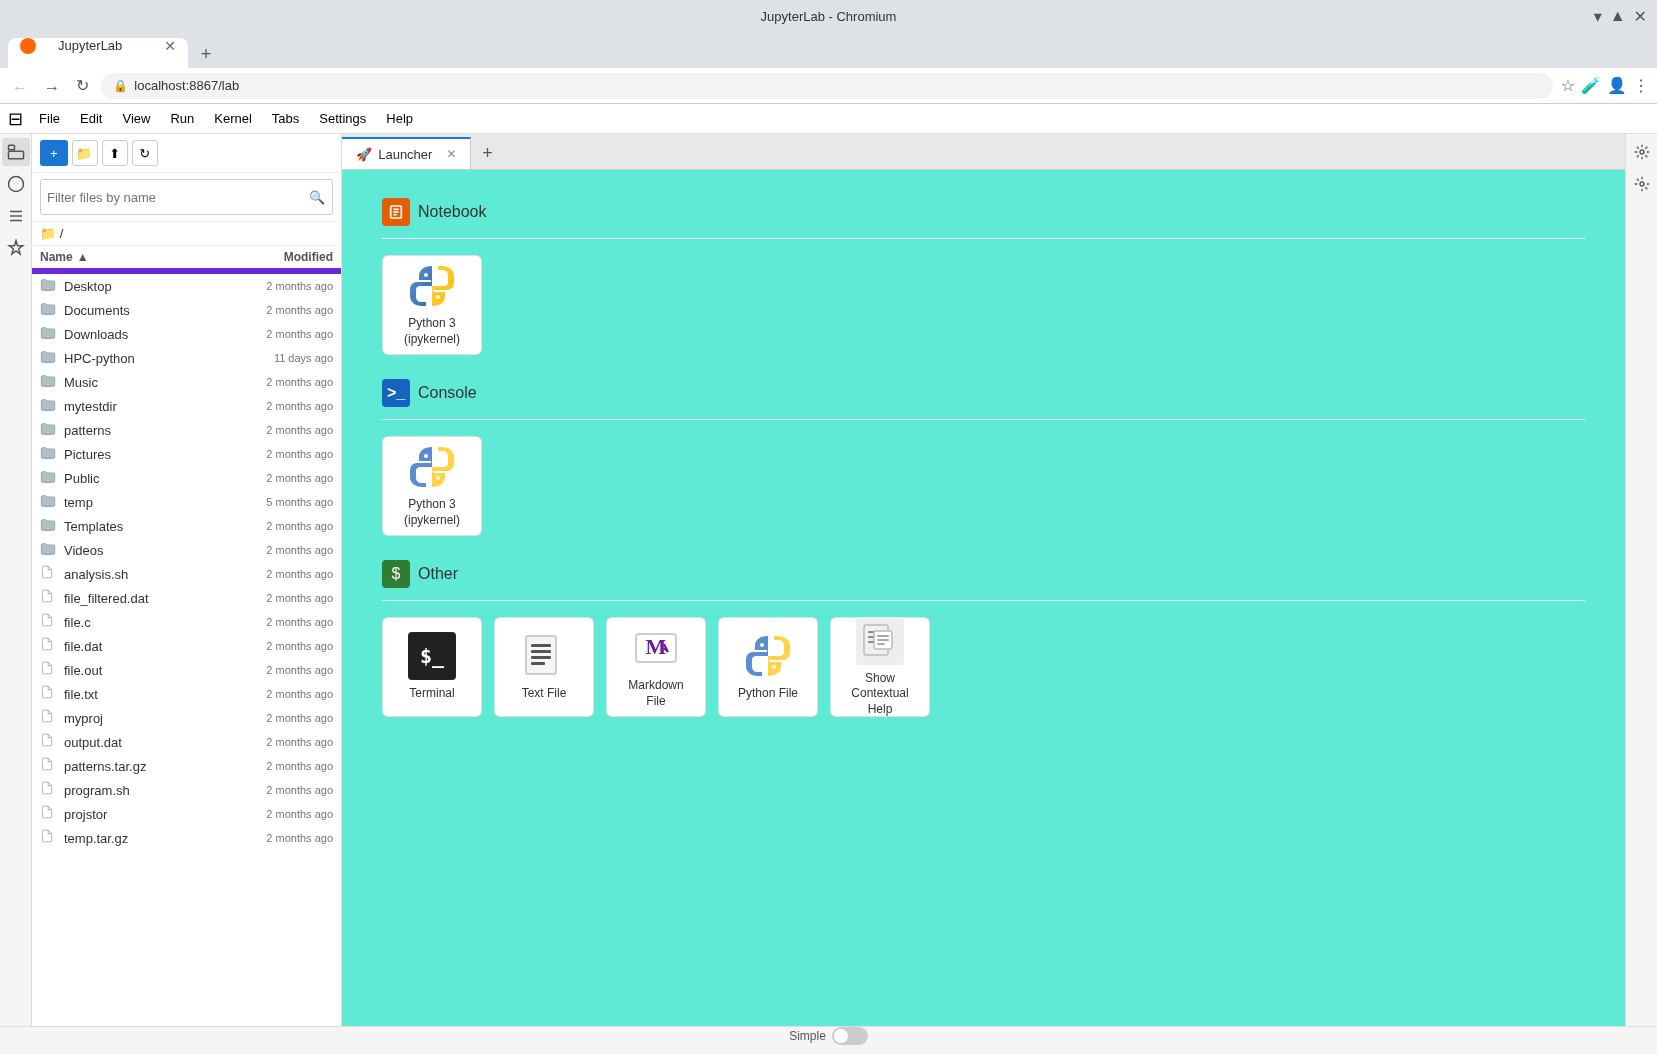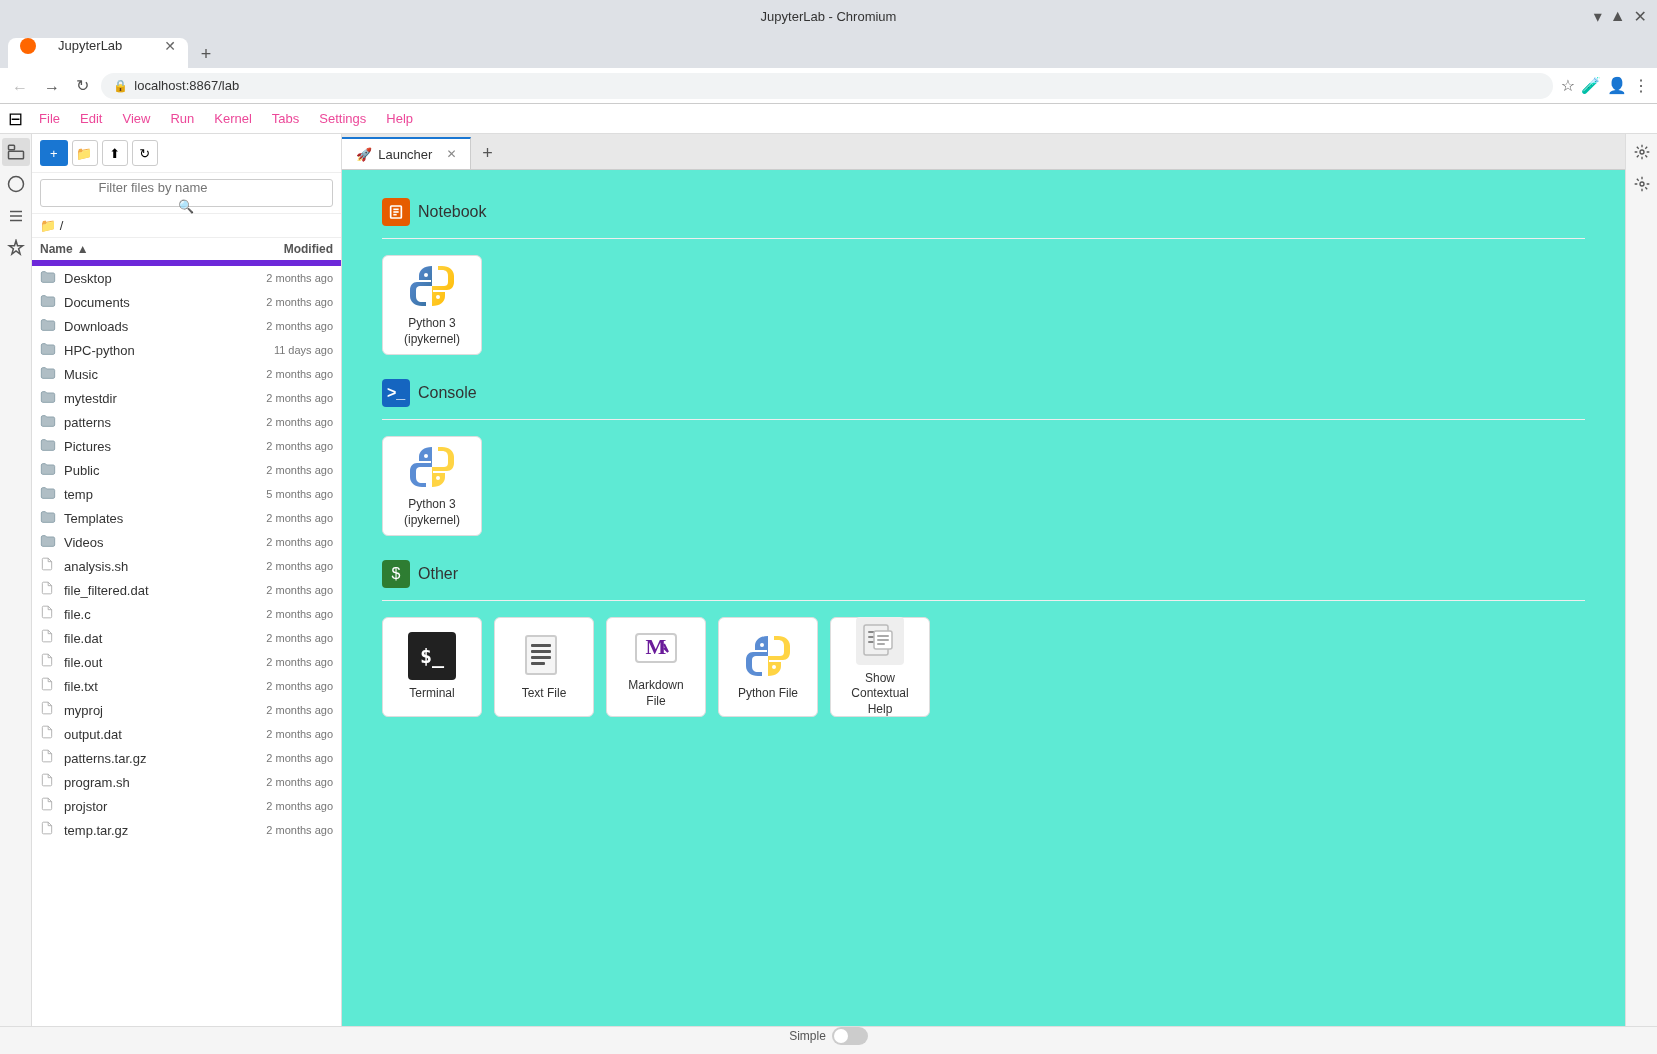--- a/index.html
+++ b/index.html
@@ -94,21 +94,21 @@
       display: flex;
       align-items: center;
       padding: 0 8px;
       gap: 4px;
       font-size: 13px;
     }
     .menu-item {
       padding: 4px 8px;
       cursor: pointer;
       border-radius: 3px;
-      color: #ec4899;
+      color: #000000;
     }
     .app-body {
       display: flex;
       flex: 1;
       overflow: hidden;
     }
 
     
     .icon-rail {
       width: 32px;
@@ -163,23 +163,22 @@
     .filter-row {
       padding: 6px 8px;
       border-bottom: 1px solid #eee;
     }
     .filter-input-wrap {
       display: flex;
       align-items: center;
       border: 1px solid #ccc;
       border-radius: 3px;
       padding: 0 6px;
-      height: 28px;
+      height: 36px;
       gap: 4px;
-      flex-direction: column;
     }
     .filter-input-wrap input {
       border: none; outline: none; font-size: 13px; flex: 1; background: transparent;
     }
     .cwd-row {
       padding: 4px 8px;
       font-size: 13px;
       color: #333;
       border-bottom: 1px solid #eee;
     }

